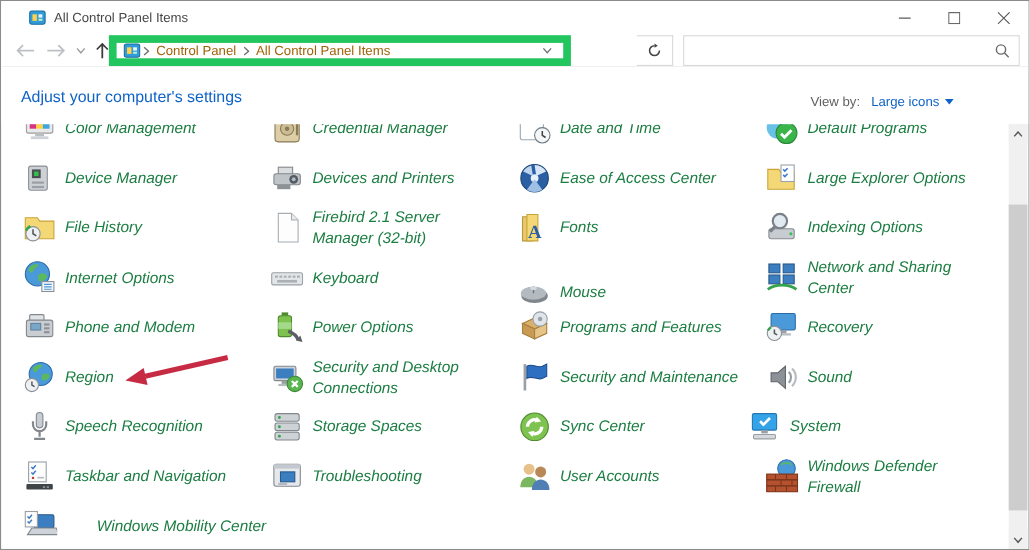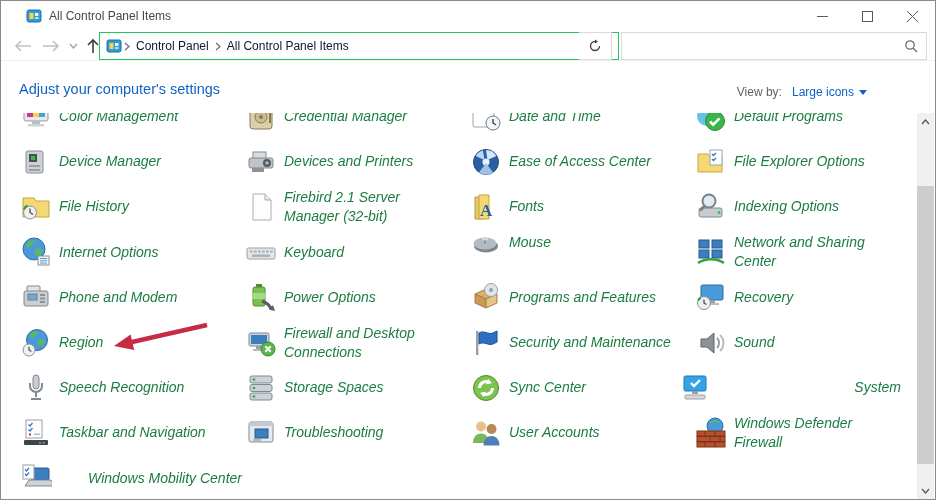--- a/index.html
+++ b/index.html
@@ -10,21 +10,21 @@
   
   .titlebar{position:absolute;left:0;top:0;right:0;height:30px;display:flex;align-items:center;background:#fff;}
   .appicon{margin-left:25px;width:16px;height:16px;flex:0 0 16px;}
   .title{margin-left:7px;font-size:12px;color:#474747;}
   .wincontrols{position:absolute;right:0;top:0;height:30px;display:flex;}
   .wc{width:45px;height:30px;display:flex;align-items:center;justify-content:center;color:#5a5a5a;}
 
   
   .navbar{position:absolute;left:0;top:30px;right:0;height:30px;background:#fff;border-bottom:1px solid #f0f0f0;}
   .navbtn{position:absolute;top:1px;height:28px;display:flex;align-items:center;justify-content:center;}
-  .addressbar{position:absolute;left:98px;top:1px;width:520px;height:28px;border:1px solid #22c55e;background:#fff;display:flex;align-items:center;padding:0 6px;font-size:12px;color:#0f172a;}
+  .addressbar{position:absolute;left:98px;top:1px;width:420px;height:28px;border:7px solid #22c55e;background:#fff;display:flex;align-items:center;padding:0 6px;font-size:12px;color:#a16207;}
   .crumb{margin:0 4px;white-space:nowrap;}
   .crumbsep{display:flex;align-items:center;margin:0 2px;}
   .addr-spacer{flex:1;}
   .refreshbox{position:absolute;left:578px;top:1px;width:33px;height:28px;border:1px solid #d9d9d9;border-left:none;display:flex;align-items:center;justify-content:center;background:#fff;}
   .searchbox{position:absolute;left:620px;top:1px;right:8px;height:28px;border:1px solid #d9d9d9;background:#fff;display:flex;align-items:center;padding:0 8px;}
   .searchbox input{flex:1;border:none;outline:none;font-size:12px;font-family:inherit;color:#333;background:transparent;}
 
   
   .headerband{position:absolute;left:0;top:60px;right:0;height:52px;background:#fff;}
   .heading{position:absolute;left:18px;top:20px;font-size:14.5px;color:#0f63c6;}
@@ -225,21 +225,21 @@
             <rect x="4" y="23" width="24" height="5" rx="1" fill="#3f4449"></rect>
             <g fill="#8d9298">
               <rect x="19" y="25" width="2" height="1.6"></rect>
               <rect x="22.5" y="25" width="2" height="1.6"></rect>
             </g>
           </svg></span>
         <span class="cp-label">
           <span class="line">Taskbar and Navigation</span>
         </span>
       </div>
-      <div class="cp-item" style="left: 677px; top: 252.2px; justify-content: space-between;">
+      <div class="cp-item" style="left: 677px; top: 252.2px;">
         <span class="cp-icon"><svg viewBox="0 0 32 32" width="32" height="32">
             <rect x="5" y="4" width="22" height="15" rx="1.5" fill="#35a3e8" stroke="#2277b0"></rect>
             <path d="M12 11l3 3 6-6" stroke="#fff" stroke-width="2.4" fill="none"></path>
             <rect x="13" y="19" width="6" height="3" fill="#9aa0a5"></rect>
             <rect x="6" y="23" width="20" height="4" rx="1" fill="#d5d9dd" stroke="#9aa0a5"></rect>
           </svg></span>
         <span class="cp-label">
           <span class="line">System</span>
         </span>
       </div>
@@ -305,21 +305,21 @@
       <div class="cp-item" style="left: 243px; top: 207px;">
         <span class="cp-icon"><svg viewBox="0 0 32 32" width="32" height="32">
             <rect x="4" y="6" width="20" height="13" rx="1.5" fill="#cdd3d8" stroke="#83888d"></rect>
             <rect x="6" y="8" width="16" height="9" fill="#3c7fc0"></rect>
             <rect x="11" y="19" width="5" height="3" fill="#9aa0a5"></rect>
             <rect x="8" y="22" width="11" height="2" fill="#b7bcc1"></rect>
             <circle cx="23" cy="22" r="7" fill="#59b54e" stroke="#3d8a35"></circle>
             <path d="M20.3 19.3l5.4 5.4M25.7 19.3l-5.4 5.4" stroke="#fff" stroke-width="2"></path>
           </svg></span>
         <span class="cp-label">
-          <span class="line">Firewall and Desktop</span>
+          <span class="line">Security and Desktop</span>
           <span class="line">Connections</span>
         </span>
       </div>
       <div class="cp-item" style="left: 18px; top: 207px;">
         <span class="cp-icon"><svg viewBox="0 0 32 32" width="32" height="32">
             <circle cx="17" cy="13" r="10.5" fill="#4a9ad9" stroke="#2c6da8"></circle>
             <path d="M10 7.5c2-2.5 5.5-3.5 8.5-2.5-1 2.8-3.8 2.6-4.8 5.2-1 2.2-3.7 1.3-3.7-2.7z" fill="#5cb85c"></path>
             <path d="M19 13c2.6-1.1 5.4-.2 6.4 1.6-1 2.7-3.6 4.4-6.4 4.4-1.6-1.7-1.6-4.3 0-6z" fill="#5cb85c"></path>
             <circle cx="9" cy="23" r="6" fill="#eef1f3" stroke="#8a9096"></circle>
             <path d="M9 19.8V23l2.4 1.4" stroke="#555" stroke-width="1.3" fill="none"></path>
@@ -388,21 +388,21 @@
               <rect x="4" y="14" width="10" height="8"></rect>
               <rect x="17" y="14" width="10" height="8"></rect>
             </g>
             <path d="M3 27c7-5 19-5 26 0" stroke="#35a34a" stroke-width="2.6" fill="none"></path>
           </svg></span>
         <span class="cp-label">
           <span class="line">Network and Sharing</span>
           <span class="line">Center</span>
         </span>
       </div>
-      <div class="cp-item" style="left: 468px; top: 107px;">
+      <div class="cp-item" style="left: 468px; top: 130px;">
         <span class="cp-icon"><svg viewBox="0 0 32 32" width="32" height="32">
             <ellipse cx="16" cy="19" rx="12" ry="6.5" fill="#7f868c"></ellipse>
             <ellipse cx="15" cy="16.5" rx="11.5" ry="6" fill="#b3bac0"></ellipse>
             <path d="M15 10.5v6" stroke="#6a7076" stroke-width="1.2"></path>
             <ellipse cx="15" cy="12" rx="3" ry="1.6" fill="#d6dbdf"></ellipse>
           </svg></span>
         <span class="cp-label">
           <span class="line">Mouse</span>
         </span>
       </div>
@@ -479,21 +479,21 @@
         </span>
       </div>
       <div class="cp-item" style="left: 693px; top: 26.2px;">
         <span class="cp-icon"><svg viewBox="0 0 32 32" width="32" height="32">
             <path d="M3 8h10l2 3h12v15H3z" fill="#f5d876" stroke="#c9a43a"></path>
             <rect x="15" y="4" width="12" height="15" fill="#ffffff" stroke="#9aa3ab"></rect>
             <path d="M17 8l1.5 1.5L21 7" stroke="#3b79c4" stroke-width="1.4" fill="none"></path>
             <path d="M17 13l1.5 1.5L21 12" stroke="#3b79c4" stroke-width="1.4" fill="none"></path>
           </svg></span>
         <span class="cp-label">
-          <span class="line">File Explorer Options</span>
+          <span class="line">Large Explorer Options</span>
         </span>
       </div>
       <div class="cp-item" style="left: 468px; top: 26.2px;">
         <span class="cp-icon"><svg viewBox="0 0 32 32" width="32" height="32">
             <circle cx="16" cy="16" r="12.5" fill="#2b5fa3" stroke="#1d4677"></circle>
             <circle cx="16" cy="16" r="3.5" fill="#e8f0fa"></circle>
             <path d="M16 4a12 12 0 0 1 10.4 6l-8.9 4z" fill="#d7e6f6"></path>
             <path d="M5.6 10A12 12 0 0 1 13 4.4L14.5 14z" fill="#bcd4ee"></path>
             <path d="M9 26.4a12 12 0 0 0 14 0L16 17z" fill="#9fc0e4"></path>
           </svg></span>

